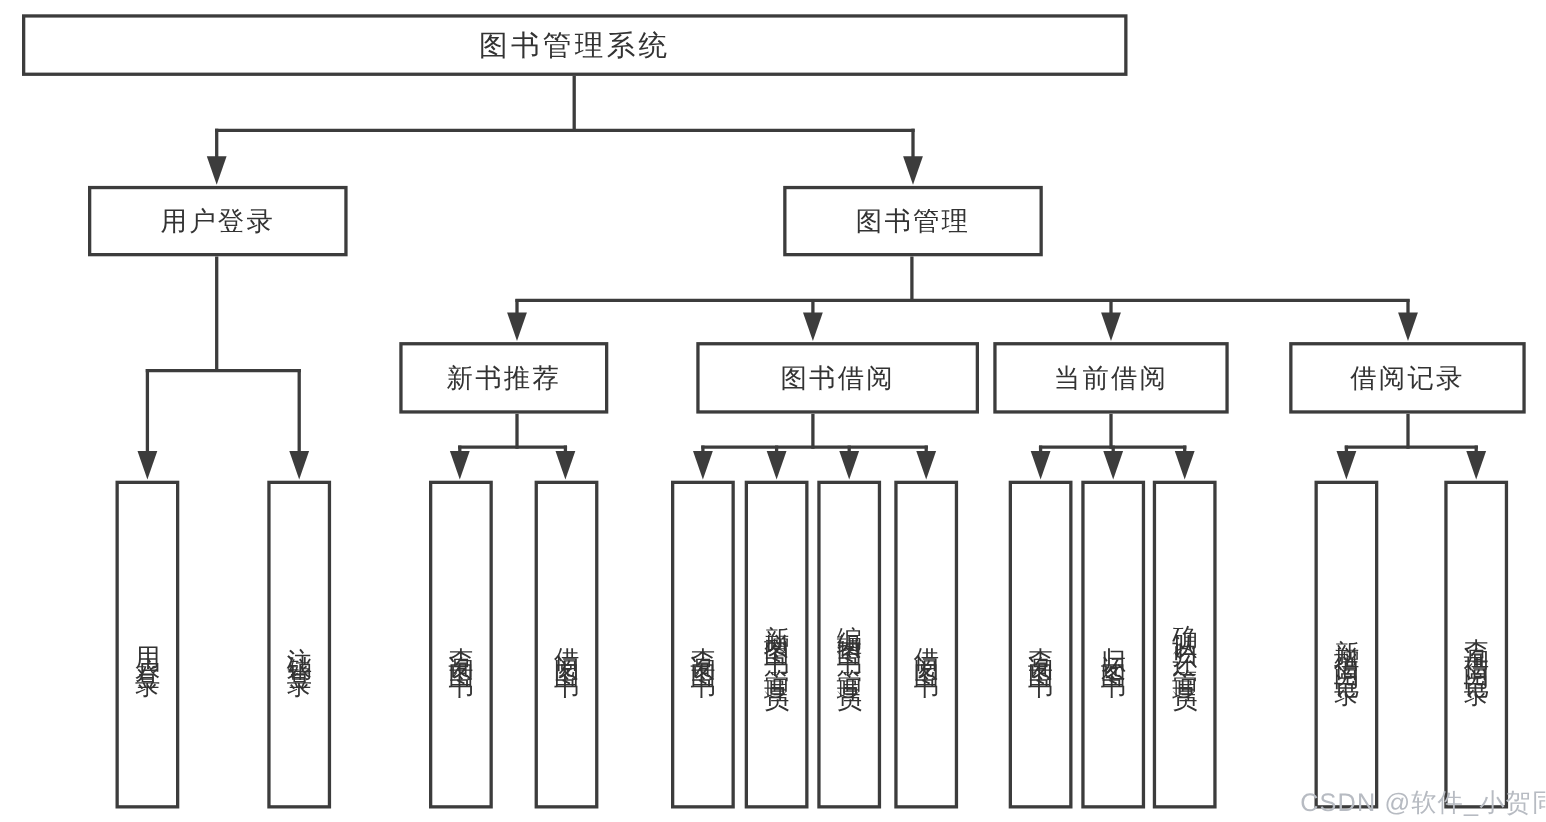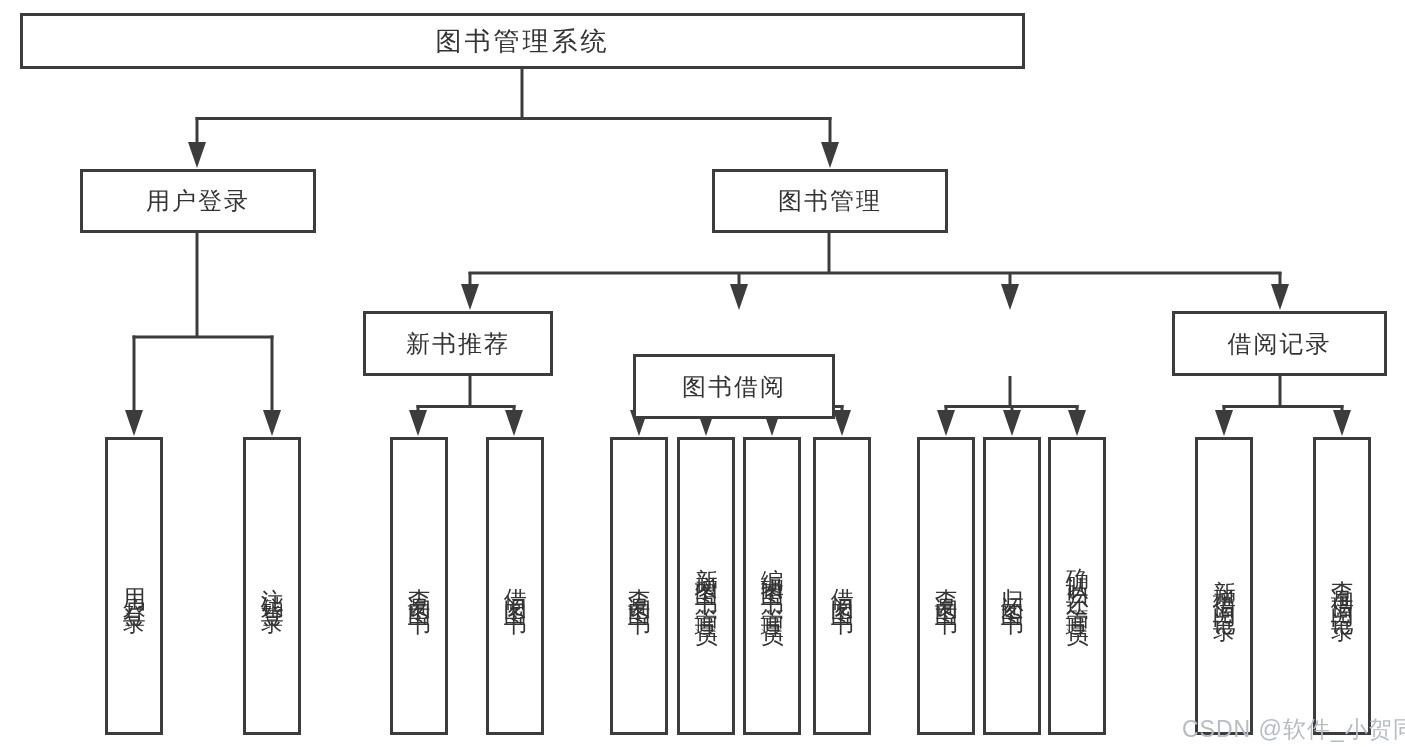--- a/index.html
+++ b/index.html
@@ -142,22 +142,25 @@
   <div class="node" style="left:80px;top:169px;width:236px;height:64px;">
     <span class="hlabel">用户登录</span>
   </div>
   <div class="node" style="left:712px;top:169px;width:236px;height:64px;">
     <span class="hlabel">图书管理</span>
   </div>
 
   <div class="node" style="left:363px;top:311px;width:190px;height:65px;">
     <span class="hlabel">新书推荐</span>
   </div>
-  <div class="node" style="left:633px;top:311px;width:202px;height:65px;margin-top:43px;">
+  <div class="node" style="left:633px;top:311px;width:257px;height:65px;">
     <span class="hlabel">图书借阅</span>
+  </div>
+  <div class="node" style="left:903px;top:311px;width:214px;height:65px;">
+    <span class="hlabel">当前借阅</span>
   </div>
   <div class="node" style="left:1172px;top:311px;width:215px;height:65px;">
     <span class="hlabel">借阅记录</span>
   </div>
 
   <div class="node" style="left:105px;top:437px;width:58px;height:298px;">
     <span class="vtext">用户登录</span>
   </div>
   <div class="node" style="left:243px;top:437px;width:58px;height:298px;">
     <span class="vtext">注销登录</span>

